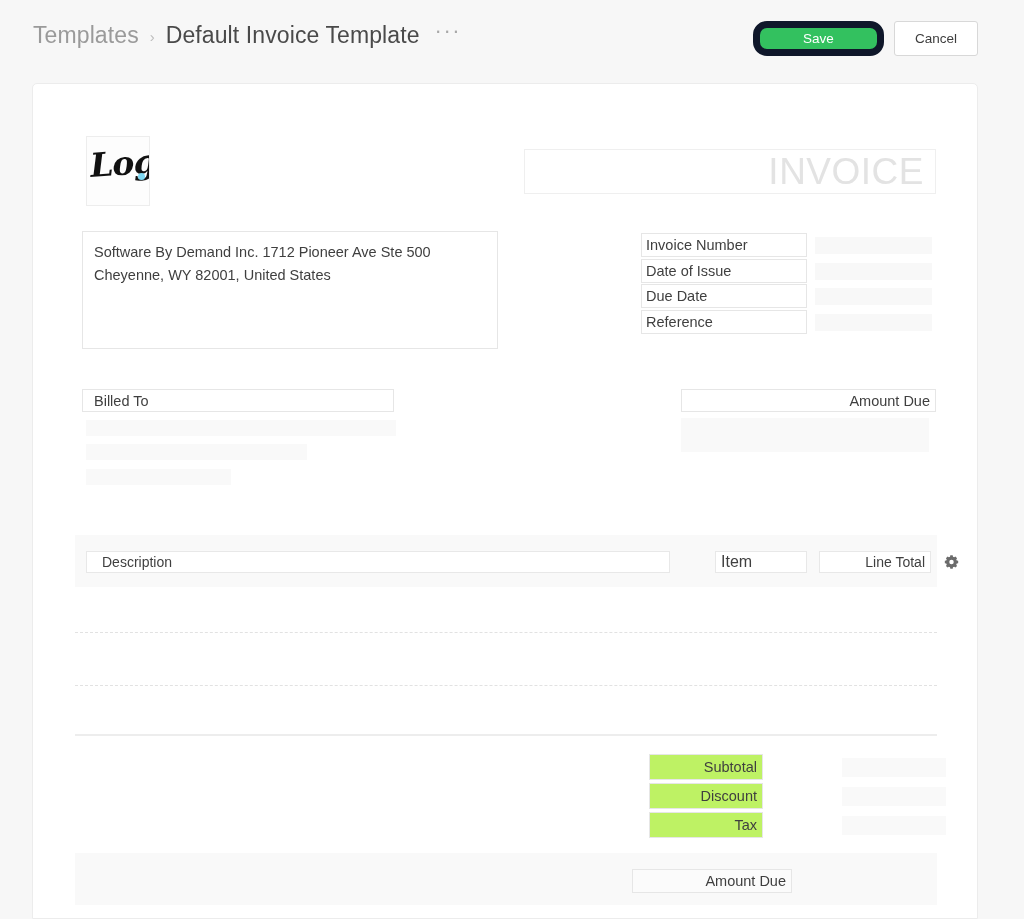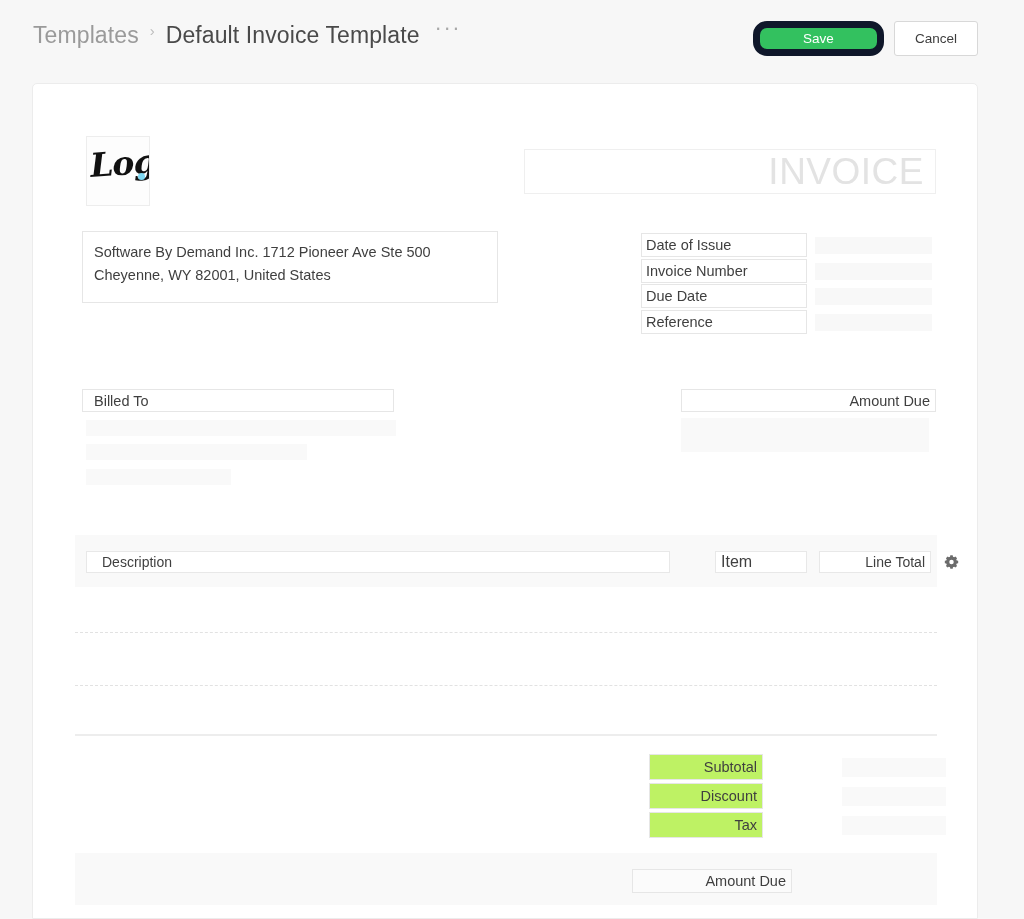--- a/index.html
+++ b/index.html
@@ -12,21 +12,21 @@
   }
 
   
   .topbar {
     position: absolute; left: 0; top: 0;
     width: 1024px; height: 78px;
     background: #f7f7f7;
   }
   .breadcrumb {
     position: absolute; left: 33px; top: 22px;
-    display: flex; gap: 11px;
+    display: flex; align-items: center; gap: 11px;
     white-space: nowrap;
   }
   .crumb-root {
     font-size: 23px; color: #9a9a9a; letter-spacing: .1px;
     cursor: pointer;
   }
   .crumb-sep {
     font-size: 15px; color: #bdbdbd; line-height: 1;
     transform: translateY(1px);
   }
@@ -98,21 +98,21 @@
     cursor: text;
   }
   .invoice-title span {
     font-size: 37px; color: #e3e3e3; letter-spacing: .5px;
     font-weight: 400;
   }
 
   
   .address-box {
     position: absolute; left: 49px; top: 147px;
-    width: 416px; height: 72px;
+    width: 416px; height: 118px;
     border: 1px solid #e6e6e6;
     padding: 9px 11px;
     cursor: text;
   }
   .address-box div {
     font-size: 14.5px; color: #3f3f3f; line-height: 23px;
   }
 
   
   .meta { position: absolute; left: 608px; top: 149px; }
@@ -285,25 +285,25 @@
     <span>INVOICE</span>
   </div>
 
   <div class="address-box">
     <div>Software By Demand Inc. 1712 Pioneer Ave Ste 500</div>
     <div>Cheyenne, WY 82001, United States</div>
   </div>
 
   <div class="meta">
     <div class="meta-row">
+      <div class="meta-label">Invoice Number</div>
+      <div class="meta-value"></div>
+    </div>
+    <div class="meta-row">
       <div class="meta-label">Date of Issue</div>
-      <div class="meta-value"></div>
-    </div>
-    <div class="meta-row">
-      <div class="meta-label">Invoice Number</div>
       <div class="meta-value"></div>
     </div>
     <div class="meta-row">
       <div class="meta-label">Due Date</div>
       <div class="meta-value"></div>
     </div>
     <div class="meta-row">
       <div class="meta-label">Reference</div>
       <div class="meta-value"></div>
     </div>

